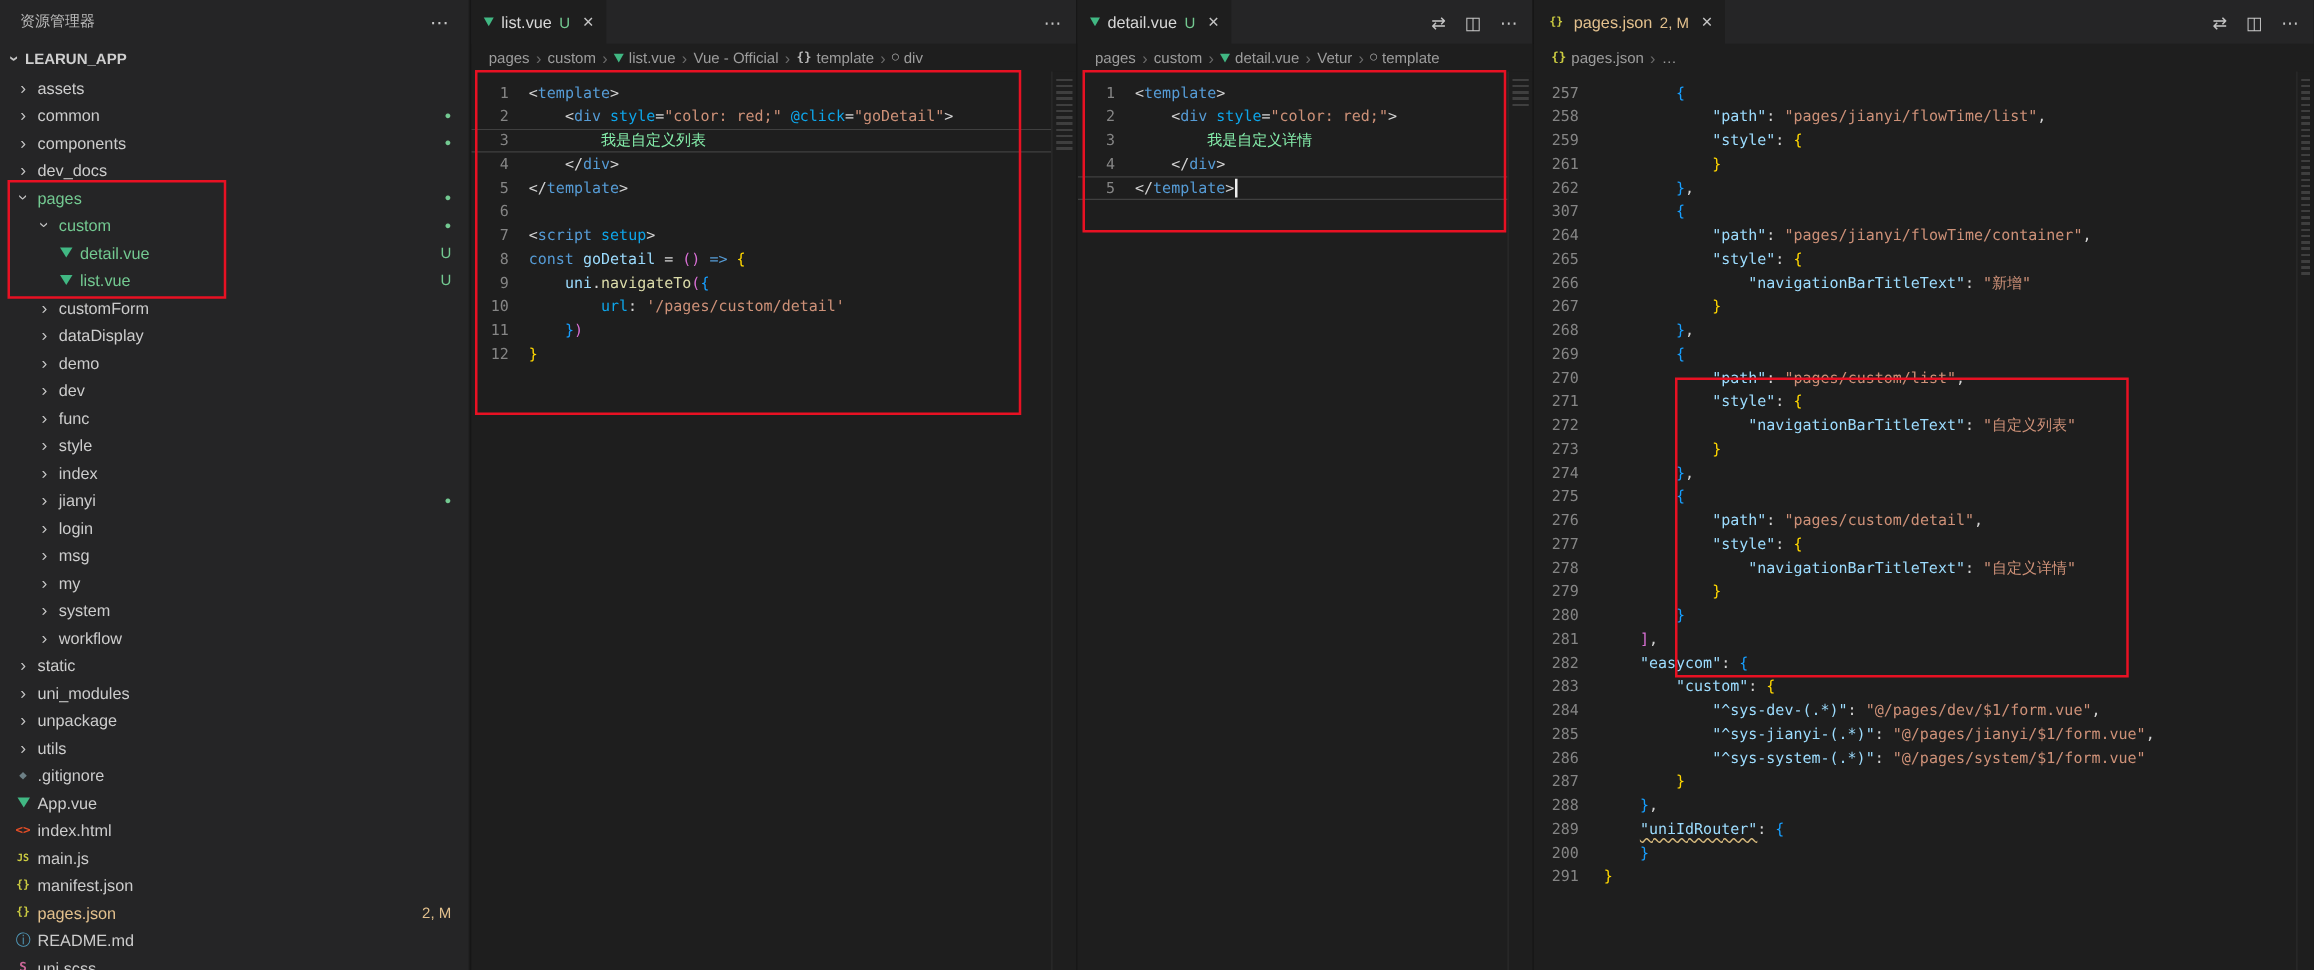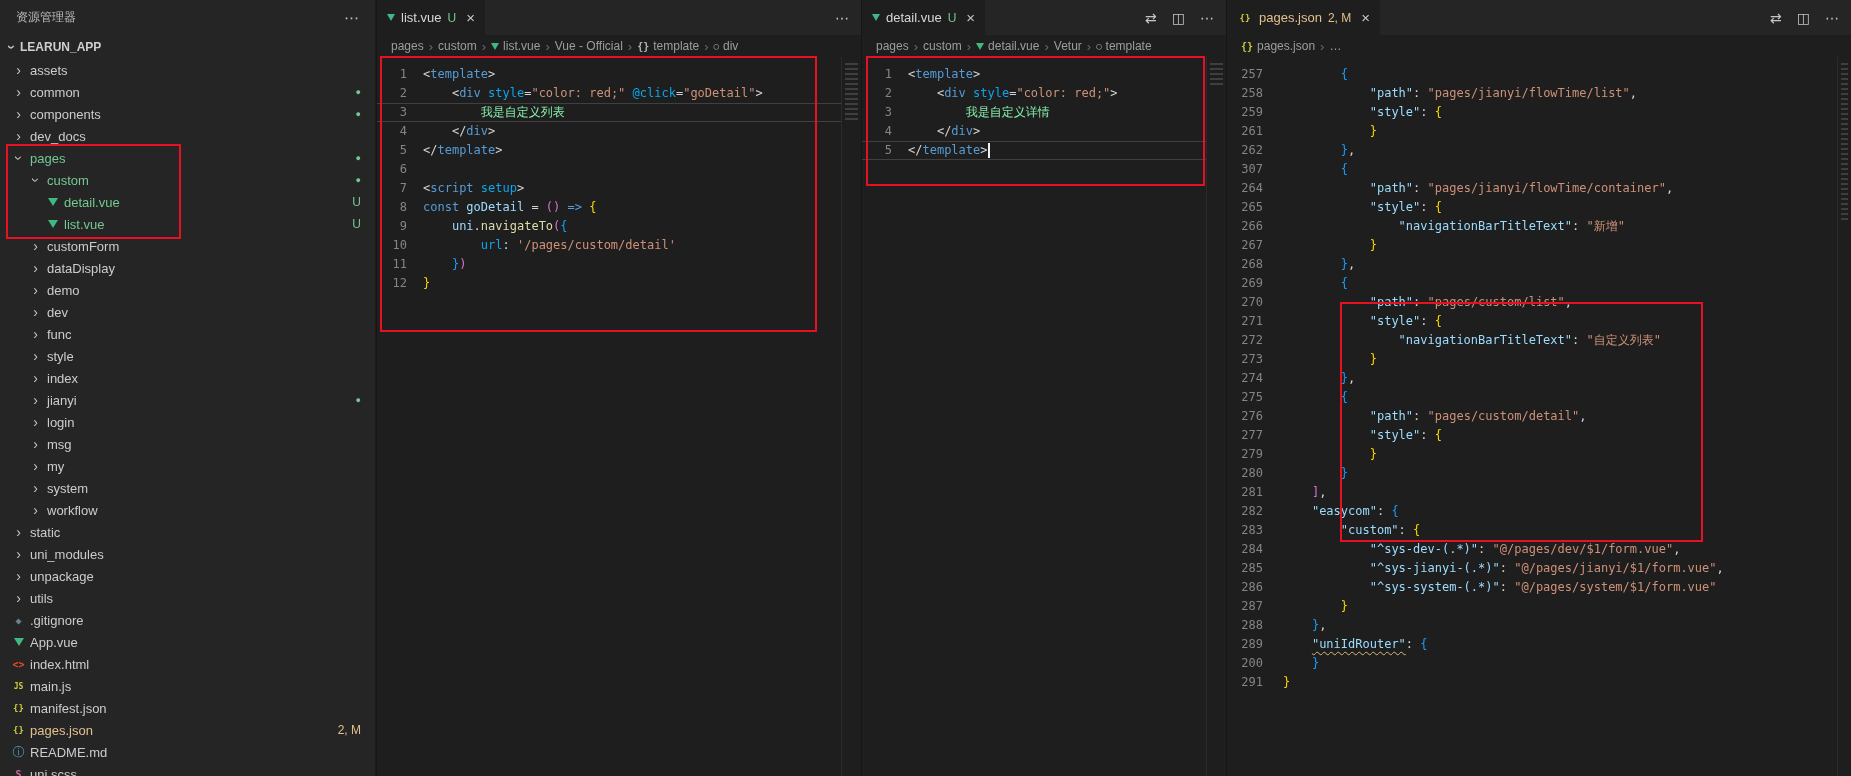--- a/index.html
+++ b/index.html
@@ -482,20 +482,21 @@
             <div class="cline"><span class="gut">268</span><span class="ctext"><span class="tk p">        </span><span class="tk b3">}</span><span class="tk p">,</span></span></div>
             <div class="cline"><span class="gut">269</span><span class="ctext"><span class="tk p">        </span><span class="tk b3">{</span></span></div>
             <div class="cline"><span class="gut">270</span><span class="ctext"><span class="tk p">            </span><span class="tk key">"path"</span><span class="tk p">:</span><span class="tk p"> </span><span class="tk str">"pages/custom/list"</span><span class="tk p">,</span></span></div>
             <div class="cline"><span class="gut">271</span><span class="ctext"><span class="tk p">            </span><span class="tk key">"style"</span><span class="tk p">:</span><span class="tk p"> </span><span class="tk b1">{</span></span></div>
             <div class="cline"><span class="gut">272</span><span class="ctext"><span class="tk p">                </span><span class="tk key">"navigationBarTitleText"</span><span class="tk p">:</span><span class="tk p"> </span><span class="tk str">"自定义列表"</span></span></div>
             <div class="cline"><span class="gut">273</span><span class="ctext"><span class="tk p">            </span><span class="tk b1">}</span></span></div>
             <div class="cline"><span class="gut">274</span><span class="ctext"><span class="tk p">        </span><span class="tk b3">}</span><span class="tk p">,</span></span></div>
             <div class="cline"><span class="gut">275</span><span class="ctext"><span class="tk p">        </span><span class="tk b3">{</span></span></div>
             <div class="cline"><span class="gut">276</span><span class="ctext"><span class="tk p">            </span><span class="tk key">"path"</span><span class="tk p">:</span><span class="tk p"> </span><span class="tk str">"pages/custom/detail"</span><span class="tk p">,</span></span></div>
             <div class="cline"><span class="gut">277</span><span class="ctext"><span class="tk p">            </span><span class="tk key">"style"</span><span class="tk p">:</span><span class="tk p"> </span><span class="tk b1">{</span></span></div>
+            <div class="cline"><span class="gut">278</span><span class="ctext"><span class="tk p">                </span><span class="tk key">"navigationBarTitleText"</span><span class="tk p">:</span><span class="tk p"> </span><span class="tk str">"自定义详情"</span></span></div>
             <div class="cline"><span class="gut">279</span><span class="ctext"><span class="tk p">            </span><span class="tk b1">}</span></span></div>
             <div class="cline"><span class="gut">280</span><span class="ctext"><span class="tk p">        </span><span class="tk b3">}</span></span></div>
             <div class="cline"><span class="gut">281</span><span class="ctext"><span class="tk p">    </span><span class="tk b2">]</span><span class="tk p">,</span></span></div>
             <div class="cline"><span class="gut">282</span><span class="ctext"><span class="tk p">    </span><span class="tk key">"easycom"</span><span class="tk p">:</span><span class="tk p"> </span><span class="tk b3">{</span></span></div>
             <div class="cline"><span class="gut">283</span><span class="ctext"><span class="tk p">        </span><span class="tk key">"custom"</span><span class="tk p">:</span><span class="tk p"> </span><span class="tk b1">{</span></span></div>
             <div class="cline"><span class="gut">284</span><span class="ctext"><span class="tk p">            </span><span class="tk key">"^sys-dev-(.*)"</span><span class="tk p">:</span><span class="tk p"> </span><span class="tk str">"@/pages/dev/$1/form.vue"</span><span class="tk p">,</span></span></div>
             <div class="cline"><span class="gut">285</span><span class="ctext"><span class="tk p">            </span><span class="tk key">"^sys-jianyi-(.*)"</span><span class="tk p">:</span><span class="tk p"> </span><span class="tk str">"@/pages/jianyi/$1/form.vue"</span><span class="tk p">,</span></span></div>
             <div class="cline"><span class="gut">286</span><span class="ctext"><span class="tk p">            </span><span class="tk key">"^sys-system-(.*)"</span><span class="tk p">:</span><span class="tk p"> </span><span class="tk str">"@/pages/system/$1/form.vue"</span></span></div>
             <div class="cline"><span class="gut">287</span><span class="ctext"><span class="tk p">        </span><span class="tk b1">}</span></span></div>
             <div class="cline"><span class="gut">288</span><span class="ctext"><span class="tk p">    </span><span class="tk b3">}</span><span class="tk p">,</span></span></div>

